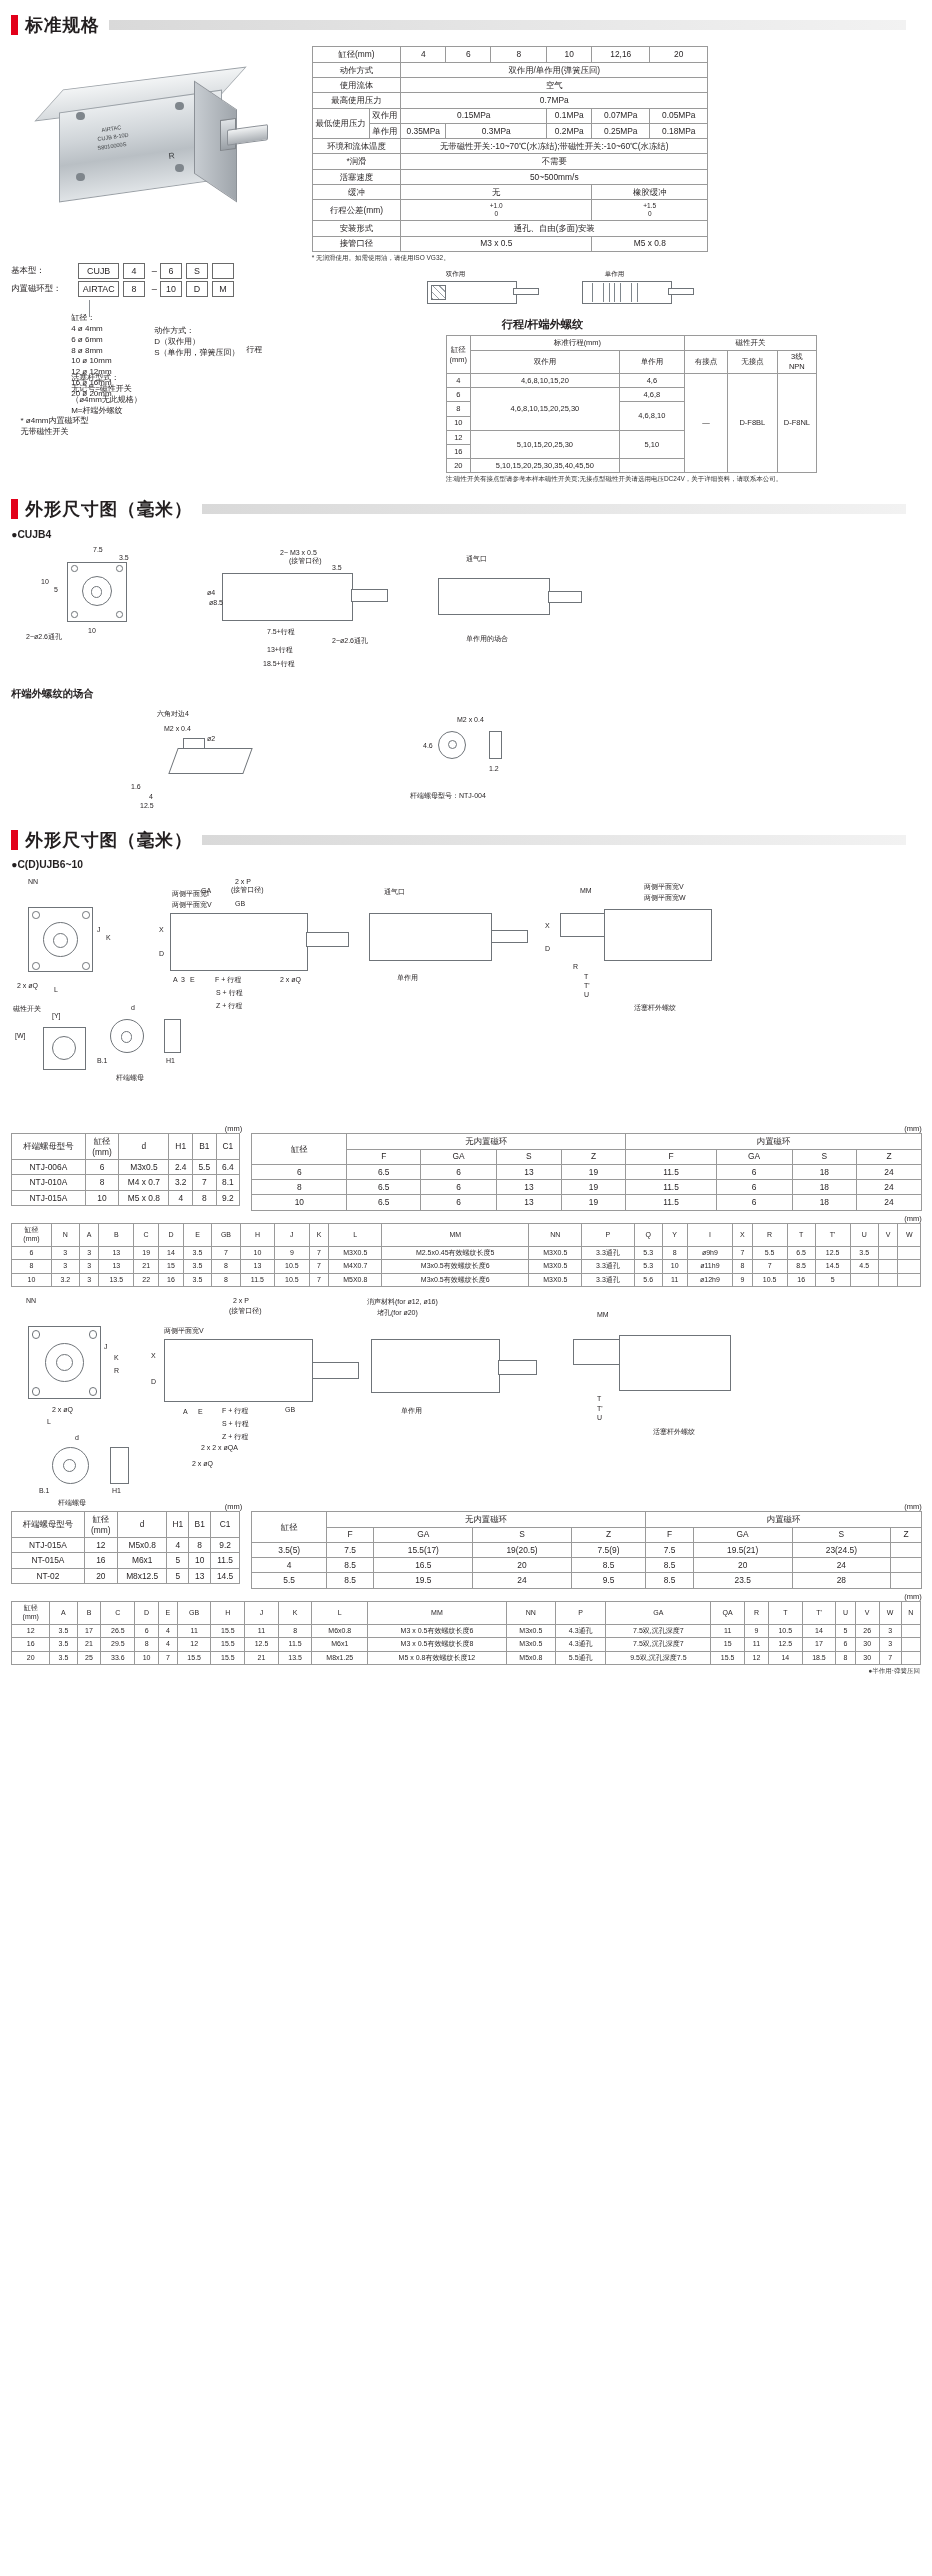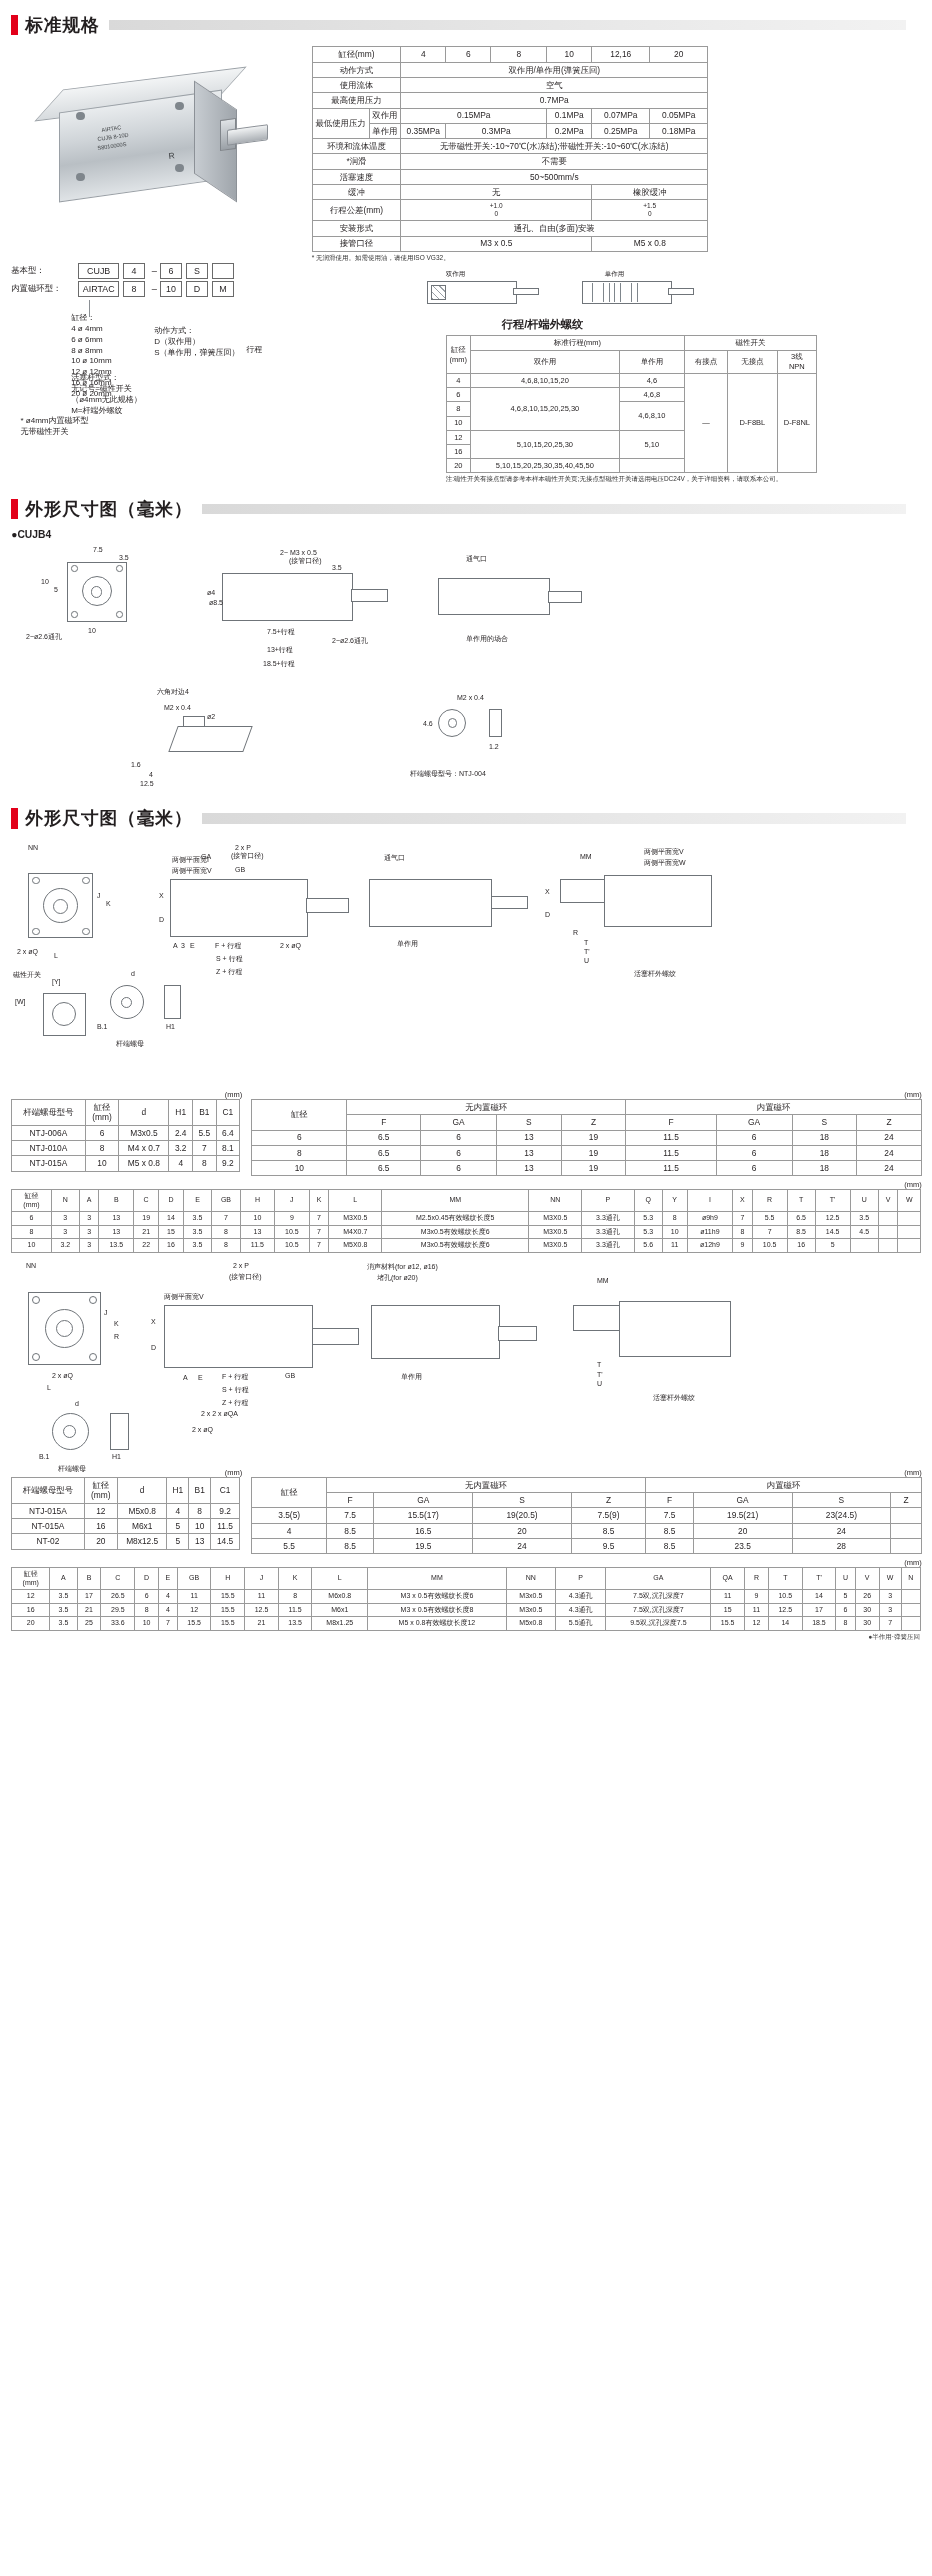--- a/index.html
+++ b/index.html
@@ -384,20 +384,21 @@
     <div class="dimlabel" style="left:332px;top:95px;">2~ø2.6通孔</div>
     <div class="dimlabel" style="left:267px;top:104px;">13+行程</div>
     <div class="dimlabel" style="left:263px;top:118px;">18.5+行程</div>
 
     <div class="partw" style="left:438px;top:37px;width:112px;height:37px;"></div>
     <div class="partw" style="left:548px;top:50px;width:34px;height:11.2px;"></div>
     <div class="dimlabel" style="left:466px;top:13px;">通气口</div>
     <div class="dimlabel" style="left:466px;top:93px;">单作用的场合</div>
   </div>
 
+  <div class="sub-title">杆端外螺纹的场合</div>
 
   <div class="draw-panel" style="height:112px;width:933px;">
     <div class="dimlabel" style="left:157px;top:5.6px;">六角对边4</div>
     <div class="dimlabel" style="left:164px;top:22.4px;">M2 x 0.4</div>
     <div class="partw" style="left:183px;top:35px;width:22.4px;height:13px;"></div>
     <div class="partw" style="left:173px;top:45px;width:75px;height:26px;transform:skewX(-20deg);"></div>
     <div class="dimlabel" style="left:207px;top:32px;">ø2</div>
     <div class="dimlabel" style="left:131px;top:80px;">1.6</div>
     <div class="dimlabel" style="left:149px;top:90px;">4</div>
     <div class="dimlabel" style="left:140px;top:99px;">12.5</div>
@@ -410,20 +411,21 @@
     <div class="dimlabel" style="left:489px;top:62px;">1.2</div>
     <div class="dimlabel" style="left:410px;top:88px;">杆端螺母型号：NTJ-004</div>
   </div>
 
   <div class="sec-head">
     <div class="bar"></div>
     <div class="title">外形尺寸图（毫米）</div>
     <div class="rule"></div>
   </div>
 
+  <div class="sub-title">●C(D)UJB6~10</div>
 
   <div class="draw-panel" style="height:252px;width:933px;">
 
     <div class="dimlabel" style="left:28px;top:5.6px;">NN</div>
     <div class="partw" style="left:28px;top:35px;width:65px;height:65px;"></div>
     <div class="circ" style="left:43px;top:50px;width:35px;height:35px;"></div>
     <div class="circ" style="left:53px;top:61px;width:15px;height:15px;"></div>
     <div class="circ" style="left:32px;top:39px;width:7.5px;height:7.5px;"></div>
     <div class="circ" style="left:82px;top:39px;width:7.5px;height:7.5px;"></div>
     <div class="circ" style="left:32px;top:90px;width:7.5px;height:7.5px;"></div>

